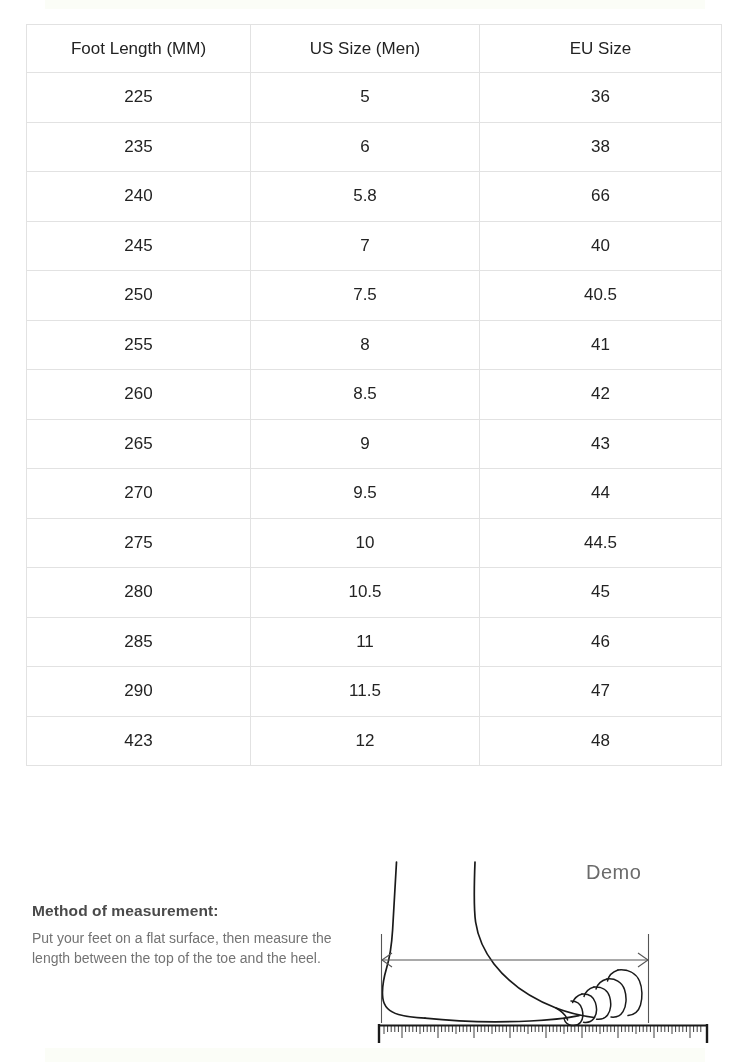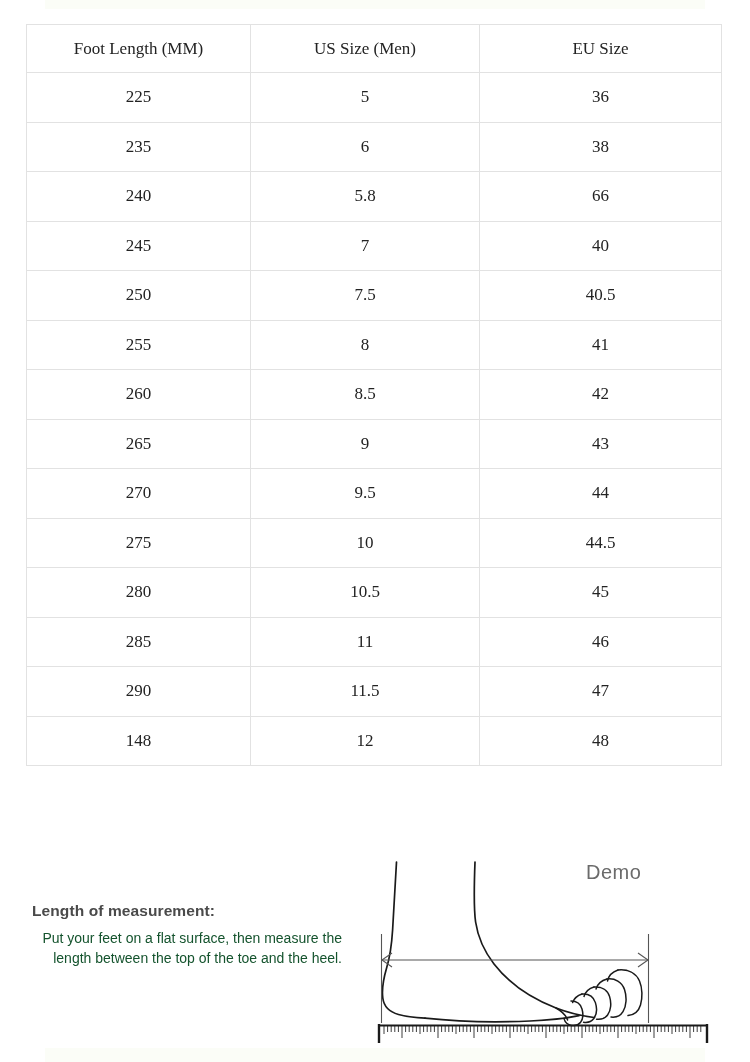--- a/index.html
+++ b/index.html
@@ -50,21 +50,20 @@
   table.size-table col.c2 { width: 229px; }
   table.size-table col.c3 { width: 242px; }
 
   table.size-table th,
   table.size-table td {
     border: 1px solid #e2e2e2;
     text-align: center;
     color: #232323;
     font-weight: normal;
     padding: 0;
-    font-family: Liberation Serif, serif;
   }
   table.size-table th {
     height: 47px;
     font-size: 17px;
     line-height: 47px;
   }
   table.size-table td {
     height: 48.5px;
     font-size: 17px;
     line-height: 48.5px;
@@ -79,24 +78,23 @@
   }
   .method-title {
     font-size: 15.5px;
     font-weight: bold;
     color: #4a4a4a;
     letter-spacing: 0.1px;
     margin: 0 0 9px 0;
   }
   .method-body {
     font-size: 14px;
-    color: #14532d;
+    color: #737373;
     line-height: 19.5px;
     margin: 0;
-    text-align: right;
   }
 
   
   .demo-label {
     position: absolute;
     left: 586px;
     top: 861px;
     font-size: 20px;
     color: #6b6b6b;
     letter-spacing: 0.5px;
@@ -194,30 +192,30 @@
         <td>285</td>
         <td>11</td>
         <td>46</td>
       </tr>
       <tr>
         <td>290</td>
         <td>11.5</td>
         <td>47</td>
       </tr>
       <tr>
-        <td>148</td>
+        <td>423</td>
         <td>12</td>
         <td>48</td>
       </tr>
     </tbody>
   </table>
 </div>
 
 <div class="method-block">
-  <p class="method-title">Length of measurement:</p>
+  <p class="method-title">Method of measurement:</p>
   <p class="method-body">Put your feet on a flat surface,  then measure the length between the top of the toe and the heel.</p>
 </div>
 
 <div class="demo-label">Demo</div>
 
 <div class="foot-diagram">
   <svg width="360" height="214" viewBox="0 0 360 214" xmlns="http://www.w3.org/2000/svg">
 
     <g fill="none" stroke="#1a1a1a" stroke-width="1.7" stroke-linecap="round" stroke-linejoin="round">
 

